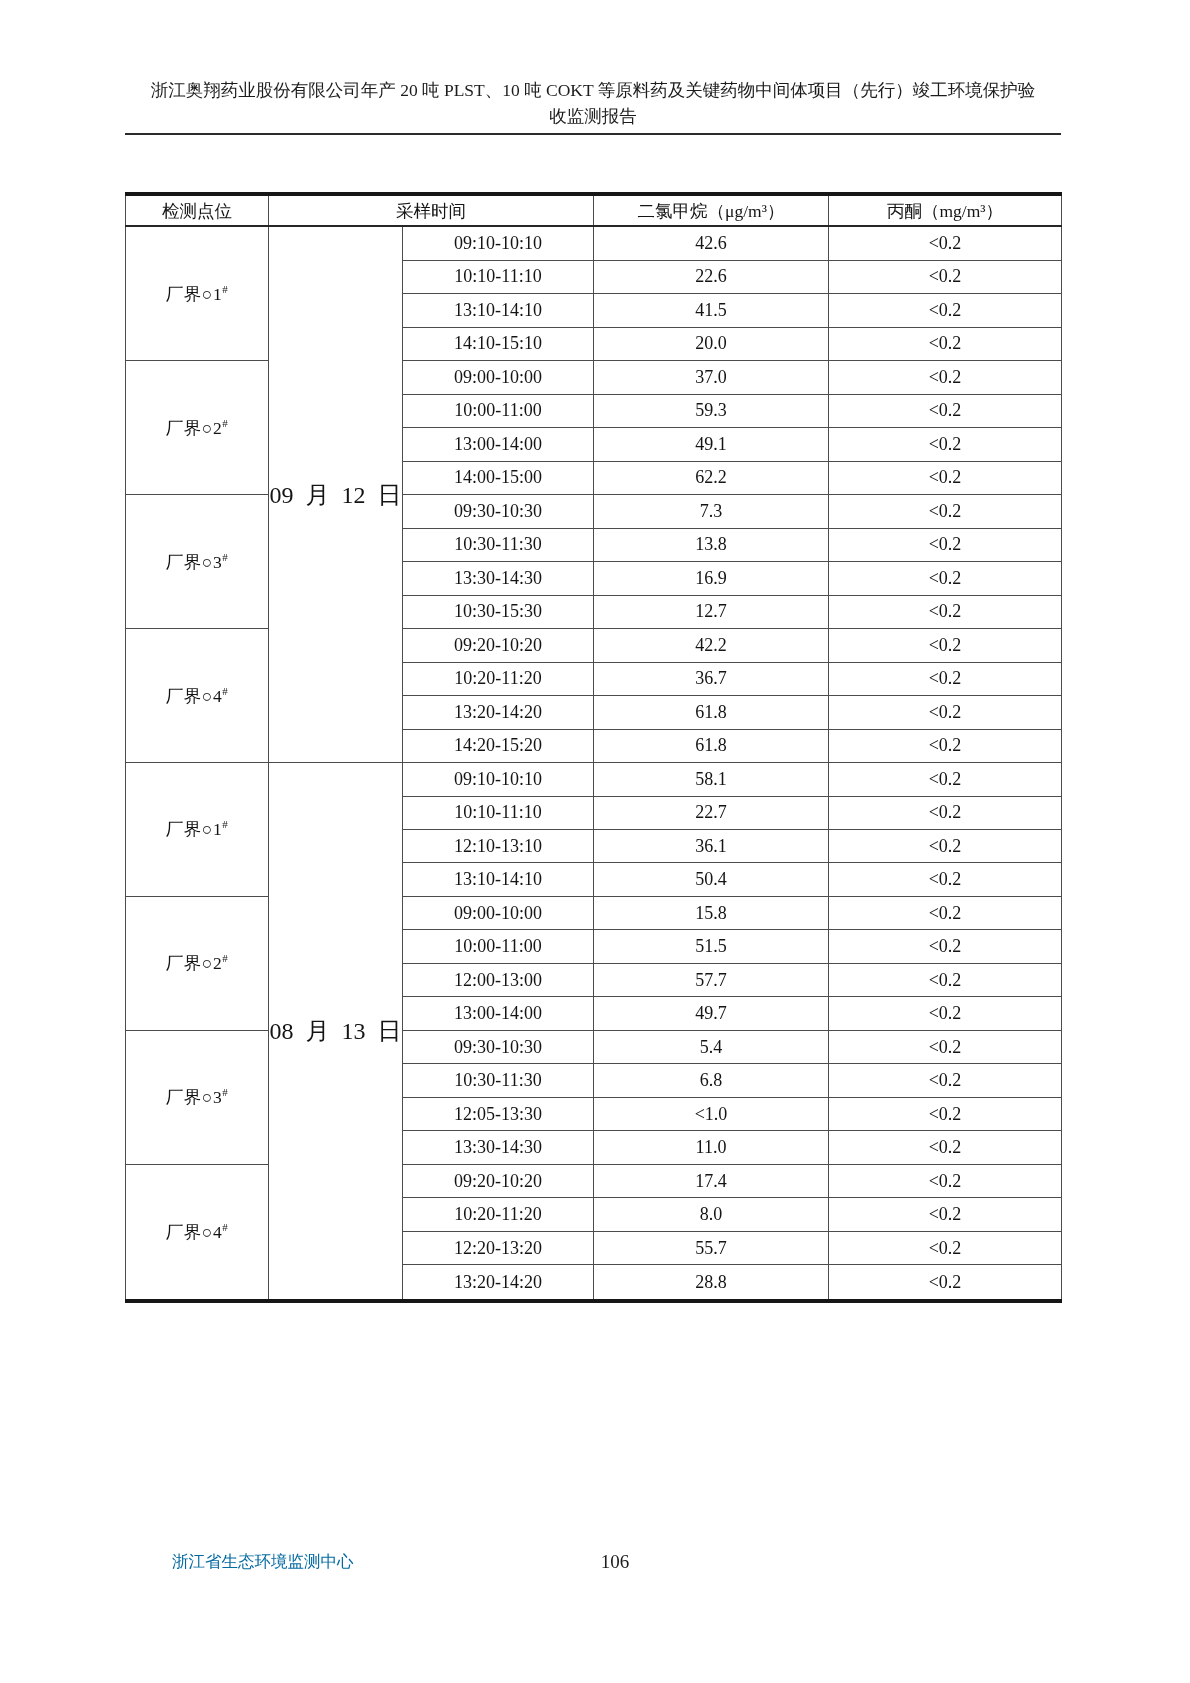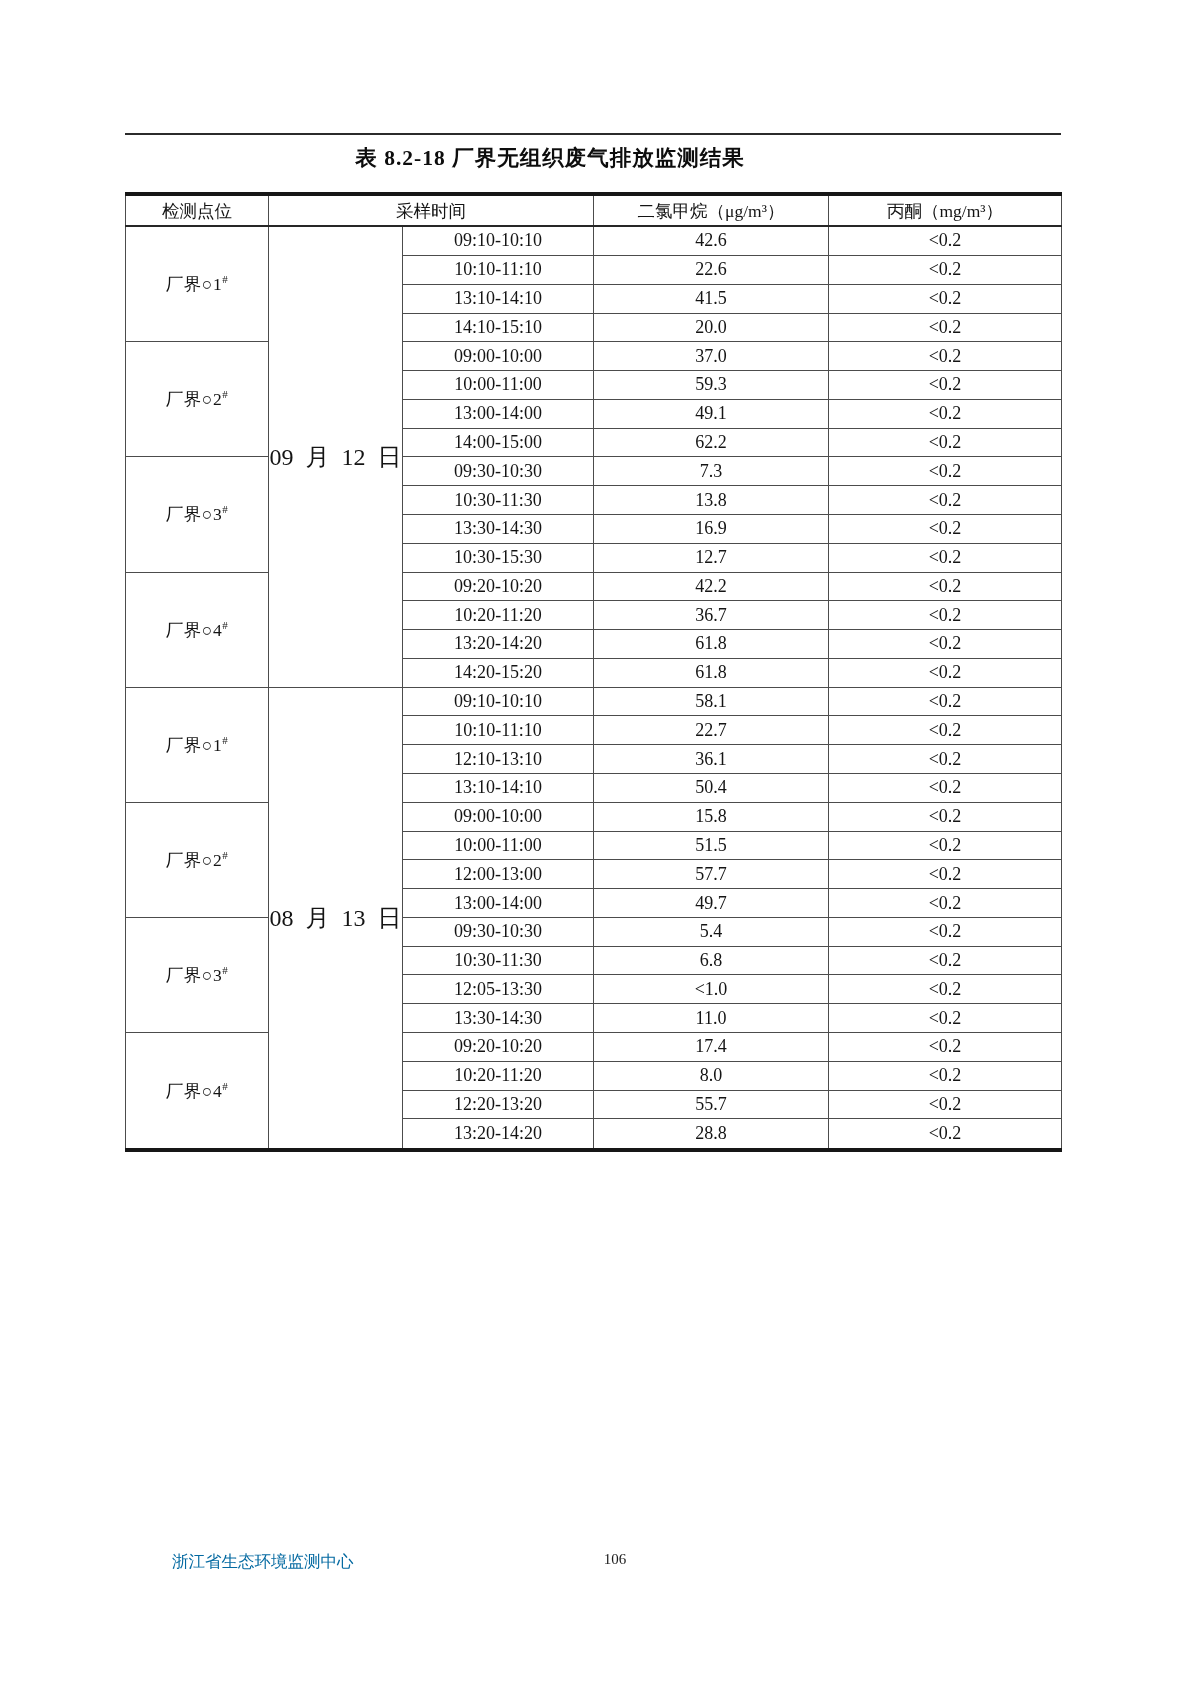--- a/index.html
+++ b/index.html
@@ -23,21 +23,21 @@
     height:0; border-top:2px solid #2b2b2b;
   }
   .table-title {
     position:absolute; left:125px; top:143px; width:850px;
     text-align:center;
     font-size:21.5px; font-weight:bold; letter-spacing:1px;
     color:#0d0d0d;
   }
   table.monitoring {
     position:absolute; left:125px; top:192px;
-    width:936px; height:960px;
+    width:936px; height:1111px;
     border-collapse:collapse; table-layout:fixed;
     border-top:4px solid #161616;
     border-bottom:4px solid #161616;
     border-left:1.6px solid #4c4c4c;
     border-right:1.6px solid #4c4c4c;
   }
   table.monitoring th, table.monitoring td {
     border:1.6px solid #4c4c4c;
     text-align:center; vertical-align:middle;
     padding:0; font-weight:normal;
@@ -52,32 +52,35 @@
   .time-cell, .dcm-value-cell, .acetone-value-cell { font-size:18px; }
   .point-cell { font-size:17.5px; letter-spacing:0.5px; }
   .point-cell sup { font-size:11px; vertical-align:super; line-height:0; }
   .date-cell { font-size:24px; word-spacing:6px; }
   .footer-org {
     position:absolute; left:172px; top:1551px;
     font-size:16.5px; color:#0369a1;
   }
   .page-number {
     position:absolute; left:573px; top:1551px; width:84px;
-    text-align:center; font-size:15px; color:#1c1c1c;
+    text-align:center; font-size:19px; color:#1c1c1c;
   }
 </style>
 </head>
 <body>
 
 <div class="page">
 
+  <div class="doc-header">
+    <div>浙江奥翔药业股份有限公司年产 20 吨 PLST、10 吨 COKT 等原料药及关键药物中间体项目（先行）竣工环境保护验</div>
+    <div>收监测报告</div>
+  </div>
 
   <div class="header-divider"></div>
 
-  <div class="table-title">表 8.2-18 厂界无组织废气排放监测结果</div>
 
   <table class="monitoring">
     <colgroup>
       <col style="width:143px">
       <col style="width:134px">
       <col style="width:191px">
       <col style="width:235px">
       <col style="width:233px">
     </colgroup>
     <thead>

